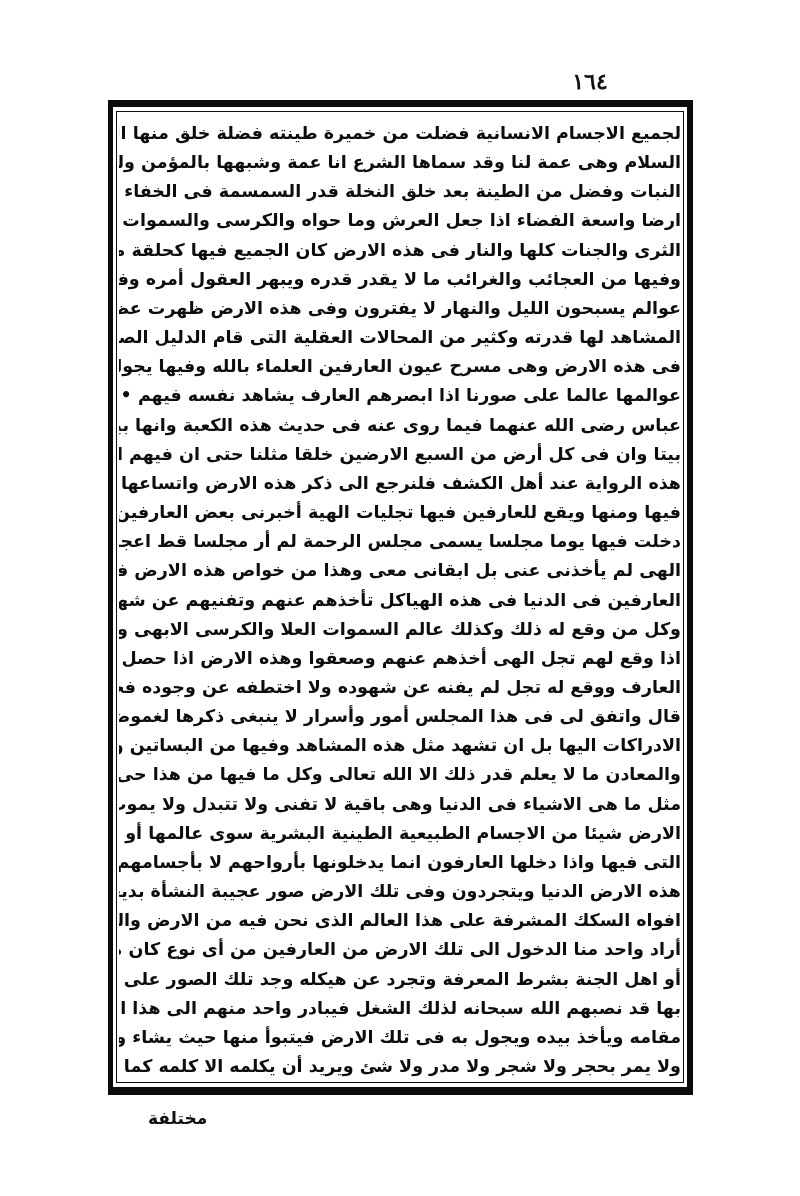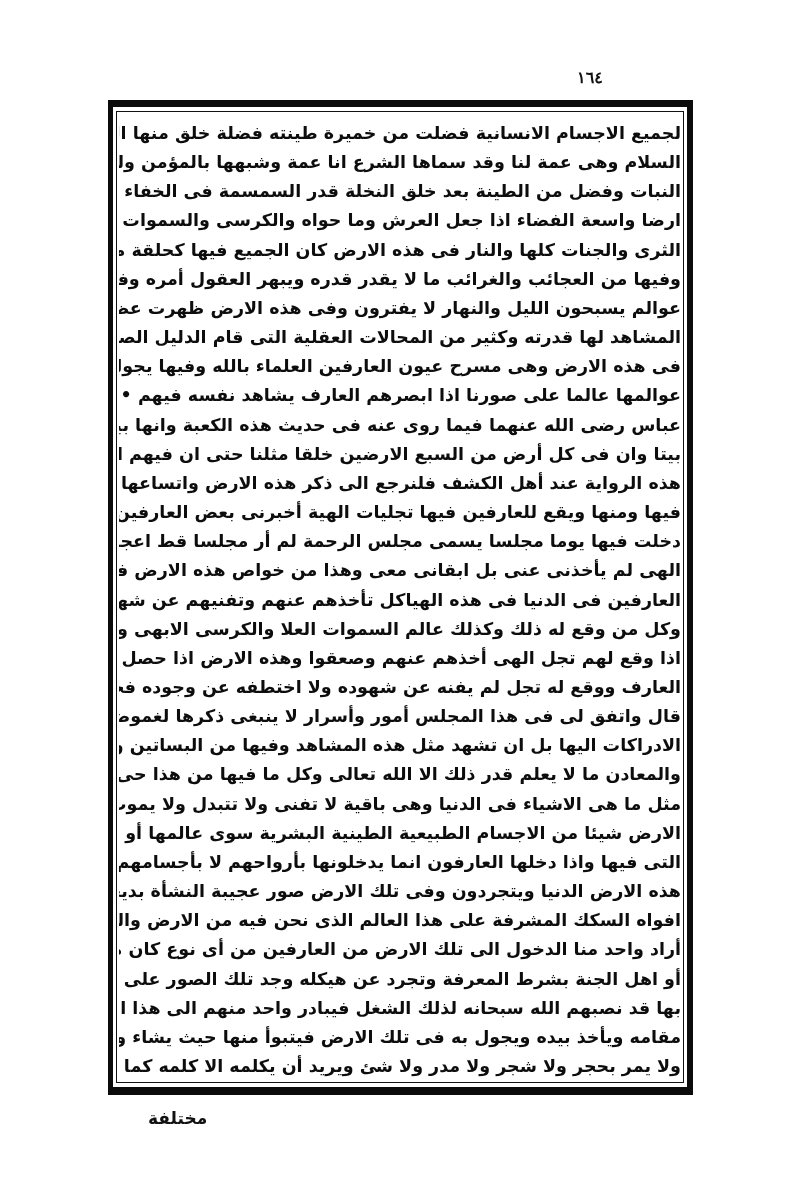--- a/index.html
+++ b/index.html
@@ -1,19 +1,19 @@
 <!DOCTYPE html>
 <html><head>
 <meta charset="utf-8">
 <style>
   html, body { margin: 0; padding: 0; background: #ffffff; }
   body { width: 800px; height: 1196px; position: relative; overflow: hidden; }
   .page-number {
     position: absolute; left: 560px; top: 68px; width: 60px;
-    font-family: "DejaVu Serif", serif; font-size: 16px; font-weight: bold;
+    font-family: "DejaVu Serif", serif; font-size: 22px; font-weight: bold;
     color: #111; text-align: center; direction: rtl;
   }
   .frame {
     position: absolute; left: 108px; top: 100px; width: 585px; height: 995px;
     box-sizing: border-box;
     border-top: 7px solid #0b0b0b;
     border-bottom: 8px solid #0b0b0b;
     border-left: 5px solid #0b0b0b;
     border-right: 6px solid #0b0b0b;
     background: #fff;

